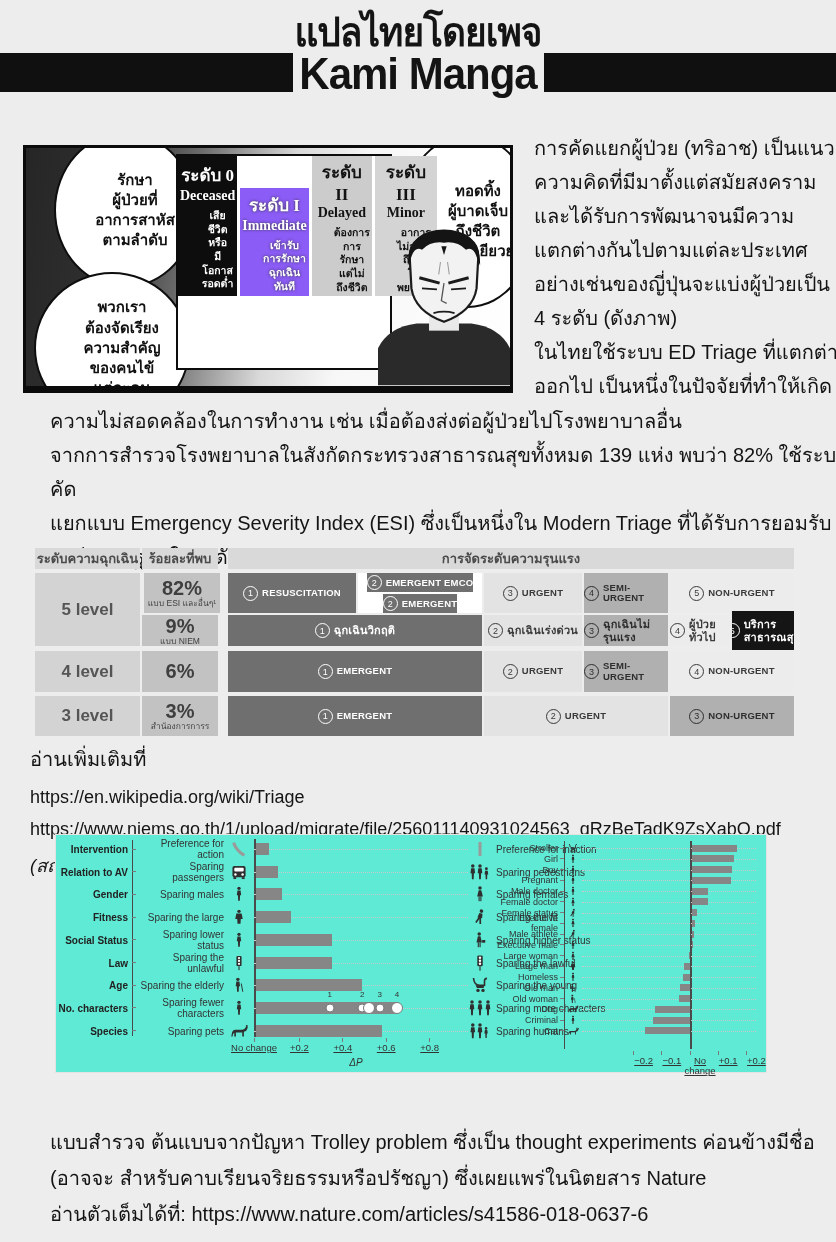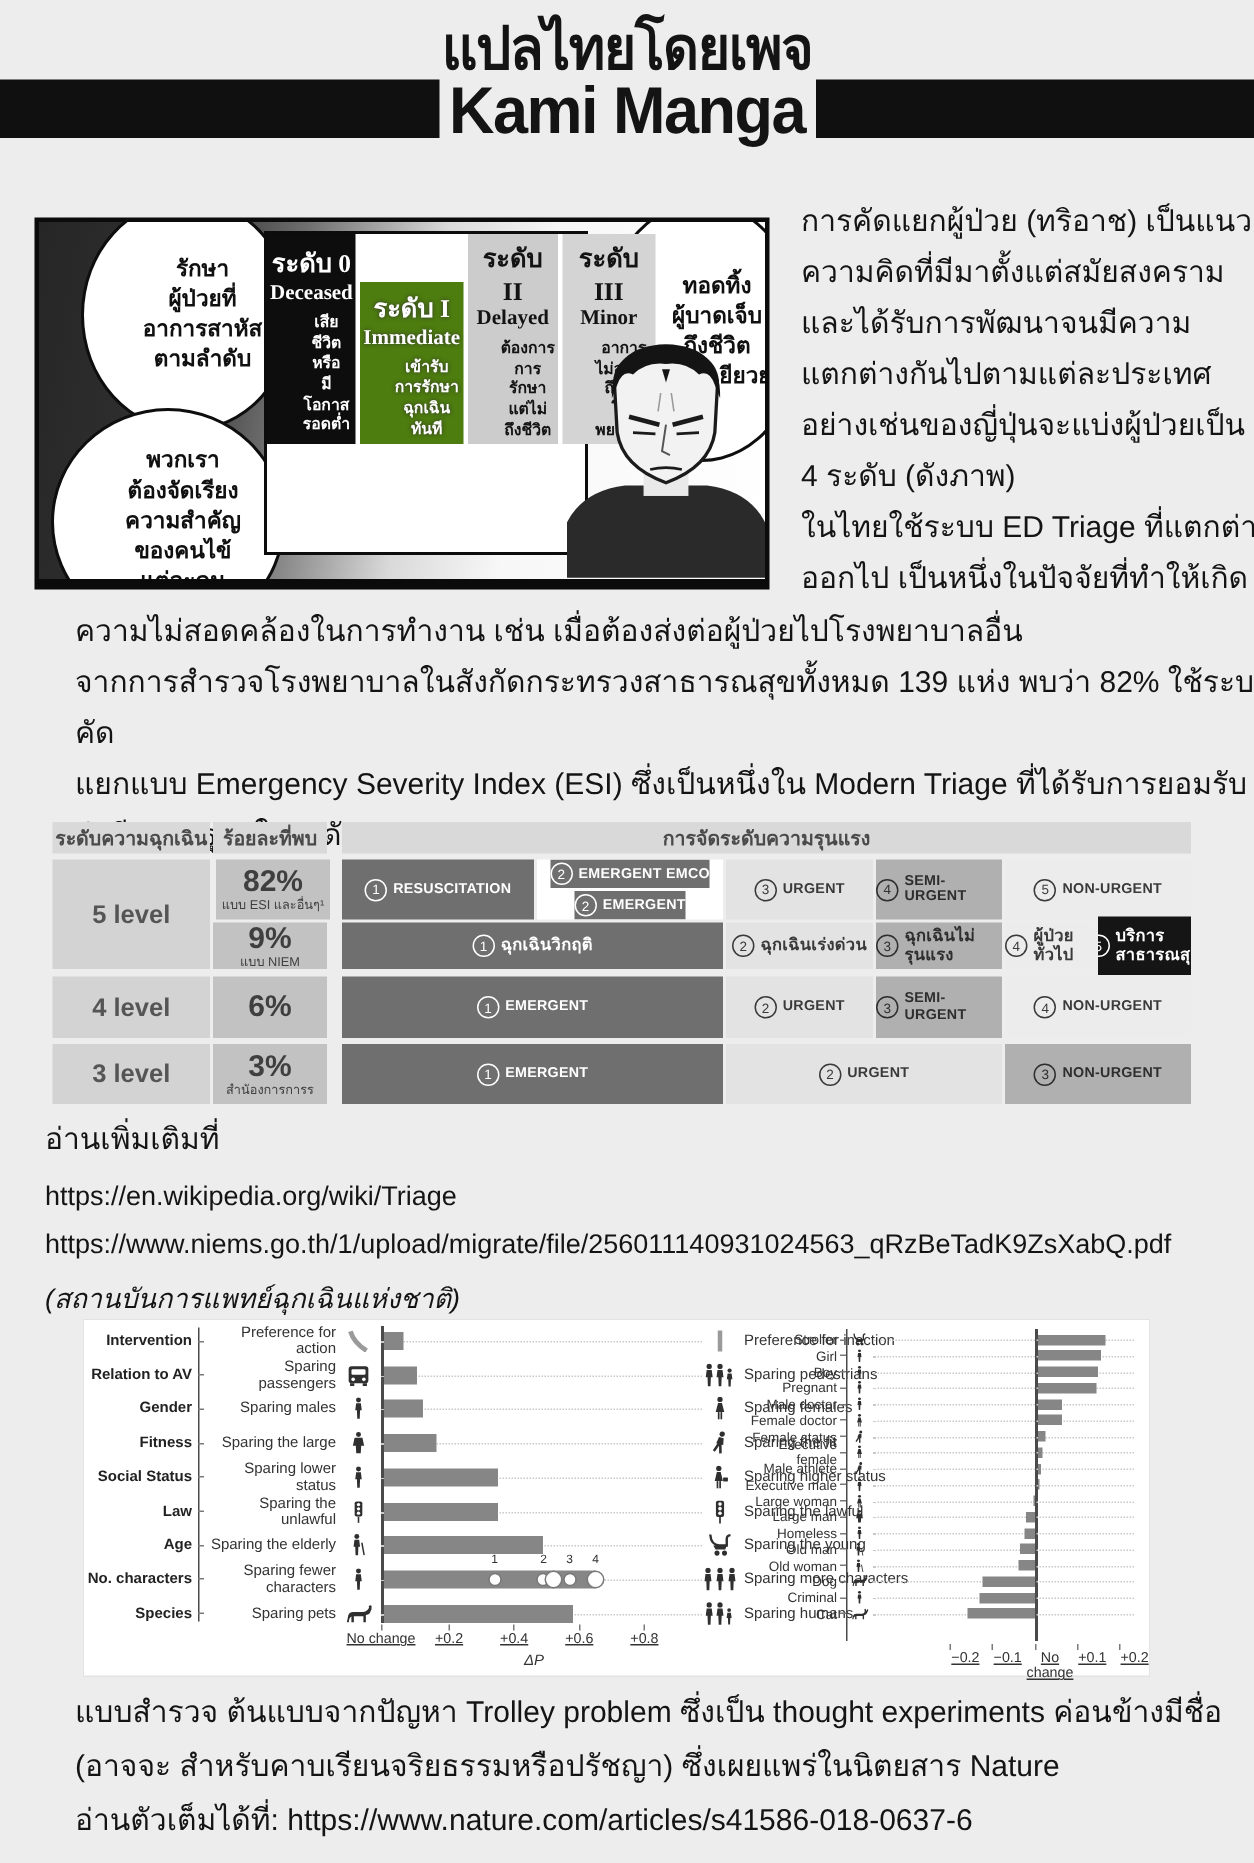--- a/index.html
+++ b/index.html
@@ -26,21 +26,21 @@
   #bubble1{left:28px;top:-16px;width:118px;height:152px;}
   #bubble2{left:8px;top:124px;width:132px;height:148px;}
   #bubble3{left:374px;top:-14px;width:112px;height:170px;font-size:15px;}
   #quad{position:absolute;left:150px;top:6px;width:212px;height:212px;background:#fff;border:2px solid #0c0c0c;
         display:grid;grid-template-columns:1fr 1fr 1fr 1fr;grid-template-rows:1fr 1fr;gap:3px;}
   .qcell{display:flex;flex-direction:column;align-items:center;justify-content:center;text-align:center;padding:2px;}
   .qcell .qt{font-size:17px;font-weight:bold;font-family:"Liberation Serif","DejaVu Serif",serif;}
   .qcell .qs{font-size:14px;font-weight:bold;font-family:"Liberation Serif","DejaVu Serif",serif;margin-bottom:5px;}
   .qcell .qd{font-size:10.5px;font-weight:bold;line-height:1.3;}
   .q-black{background:#0d0d0d;color:#fff;}
-  .q-gray{background:#4d7c0f;color:#fff;text-shadow:0 0 3px #333;margin-top:32px;}
+  .q-gray{background:#8b5cf6;color:#fff;text-shadow:0 0 3px #333;margin-top:32px;}
   .q-light{background:#cccccc;color:#131313;}
   .q-light2{background:#d4d4d4;color:#131313;}
   #face{position:absolute;left:352px;top:78px;width:132px;height:160px;}
 
   
   #intro{left:514px;top:131px;width:318px;font-size:20px;line-height:34px;}
   #bodypara{left:30px;top:404px;width:800px;font-size:20px;line-height:34px;}
   #links{left:30px;top:743px;width:796px;}
   #links .lh{font-size:20px;margin-bottom:12px;}
   #links a{display:block;color:#141414;text-decoration:none;font-size:18px;margin-bottom:11px;}
@@ -61,21 +61,21 @@
   .sh-lighter{background:#ececec;color:#3a3a3a;}
   .sh-black{background:#151515;color:#fff;}
   .sev{font-size:9.5px;font-weight:bold;letter-spacing:.2px;}
   .sev-th{font-size:11px;}
   .circ{border:1px solid currentColor;border-radius:50%;width:13px;height:13px;min-width:13px;
         display:inline-flex;align-items:center;justify-content:center;font-size:9px;margin-right:4px;}
   .stack{display:flex;flex-direction:column;gap:2px;padding:0;background:#fff;}
   .stack>div{flex:1;display:flex;align-items:center;justify-content:center;}
 
   
-  #figure{left:55px;top:879px;width:710px;height:237px;background:#ffffff;border:1px solid #e3e3e3;}
+  #figure{left:55px;top:834px;width:710px;height:237px;background:#5eead4;border:1px solid #e3e3e3;}
   .cat{position:absolute;font-size:10px;font-weight:bold;color:#222;text-align:right;transform:translateY(-50%);}
   .blab{position:absolute;font-size:10px;color:#333;text-align:right;transform:translateY(-50%);}
   .rlab{position:absolute;font-size:9px;color:#333;text-align:right;transform:translateY(-50%);}
   .bar{position:absolute;background:#868686;}
   .leader{position:absolute;border-top:1px dotted #c9c9c9;}
   .vline{position:absolute;background:#4a4a4a;}
   .tick{position:absolute;background:#7a7a7a;}
   .ticklab{position:absolute;font-size:9.5px;color:#333;transform:translateX(-50%);text-align:center;line-height:1.1;text-decoration:underline;}
   .dplab{position:absolute;font-size:10px;font-style:italic;color:#333;transform:translateX(-50%);}
   .dot{position:absolute;background:#fff;border:1.5px solid #787878;border-radius:50%;transform:translate(-50%,-50%);}

